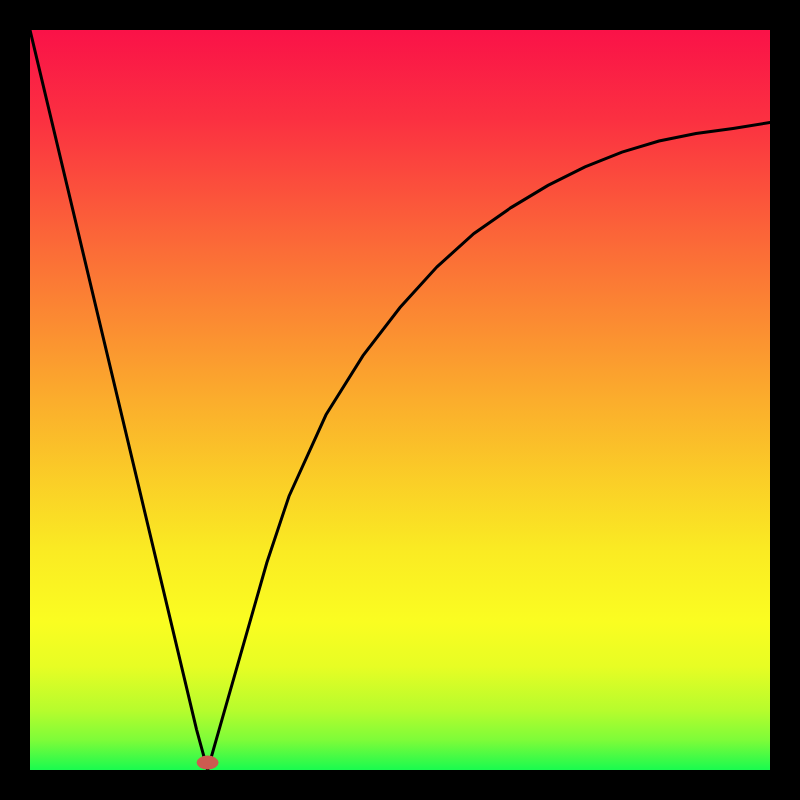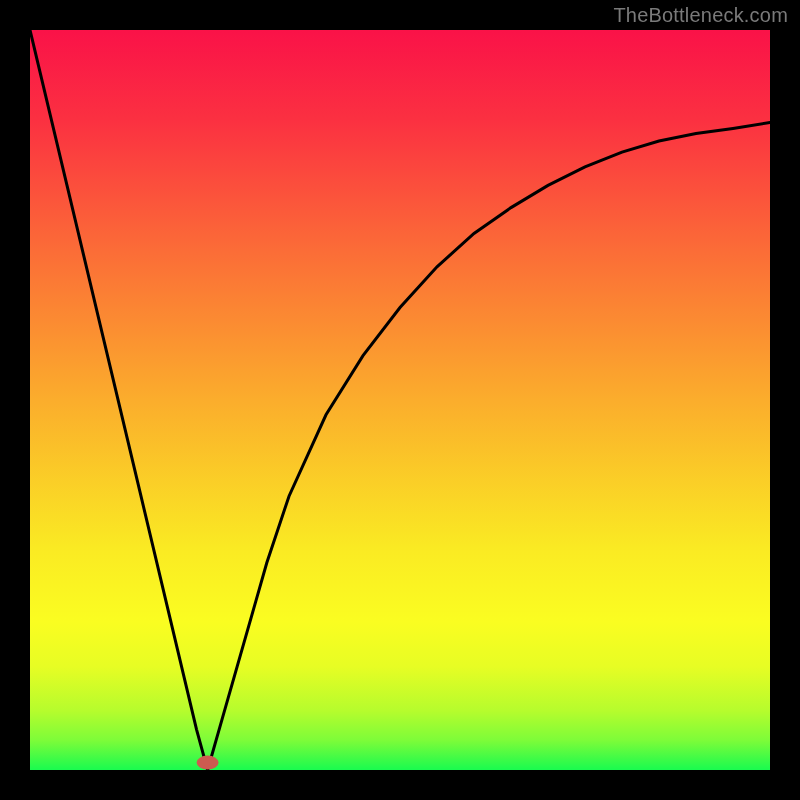--- a/index.html
+++ b/index.html
@@ -31,21 +31,20 @@
     font-family: Arial, Helvetica, sans-serif;
     font-size: 20px;
     letter-spacing: 0.2px;
     user-select: none;
   }
 </style>
 </head>
 <body>
 
 <div class="frame">
-  <div class="watermark">TheBottleneck.com</div>
   <svg class="plot-area" viewBox="0 0 740 740" preserveAspectRatio="none">
     <defs>
       <linearGradient id="bg-grad" x1="0" y1="0" x2="0" y2="1">
           <stop offset="0%" stop-color="#fa1248"></stop>
           <stop offset="12%" stop-color="#fb3041"></stop>
           <stop offset="30%" stop-color="#fb6d37"></stop>
           <stop offset="50%" stop-color="#fbad2c"></stop>
           <stop offset="70%" stop-color="#faea23"></stop>
           <stop offset="80%" stop-color="#fafd21"></stop>
           <stop offset="86%" stop-color="#e7fd24"></stop>

